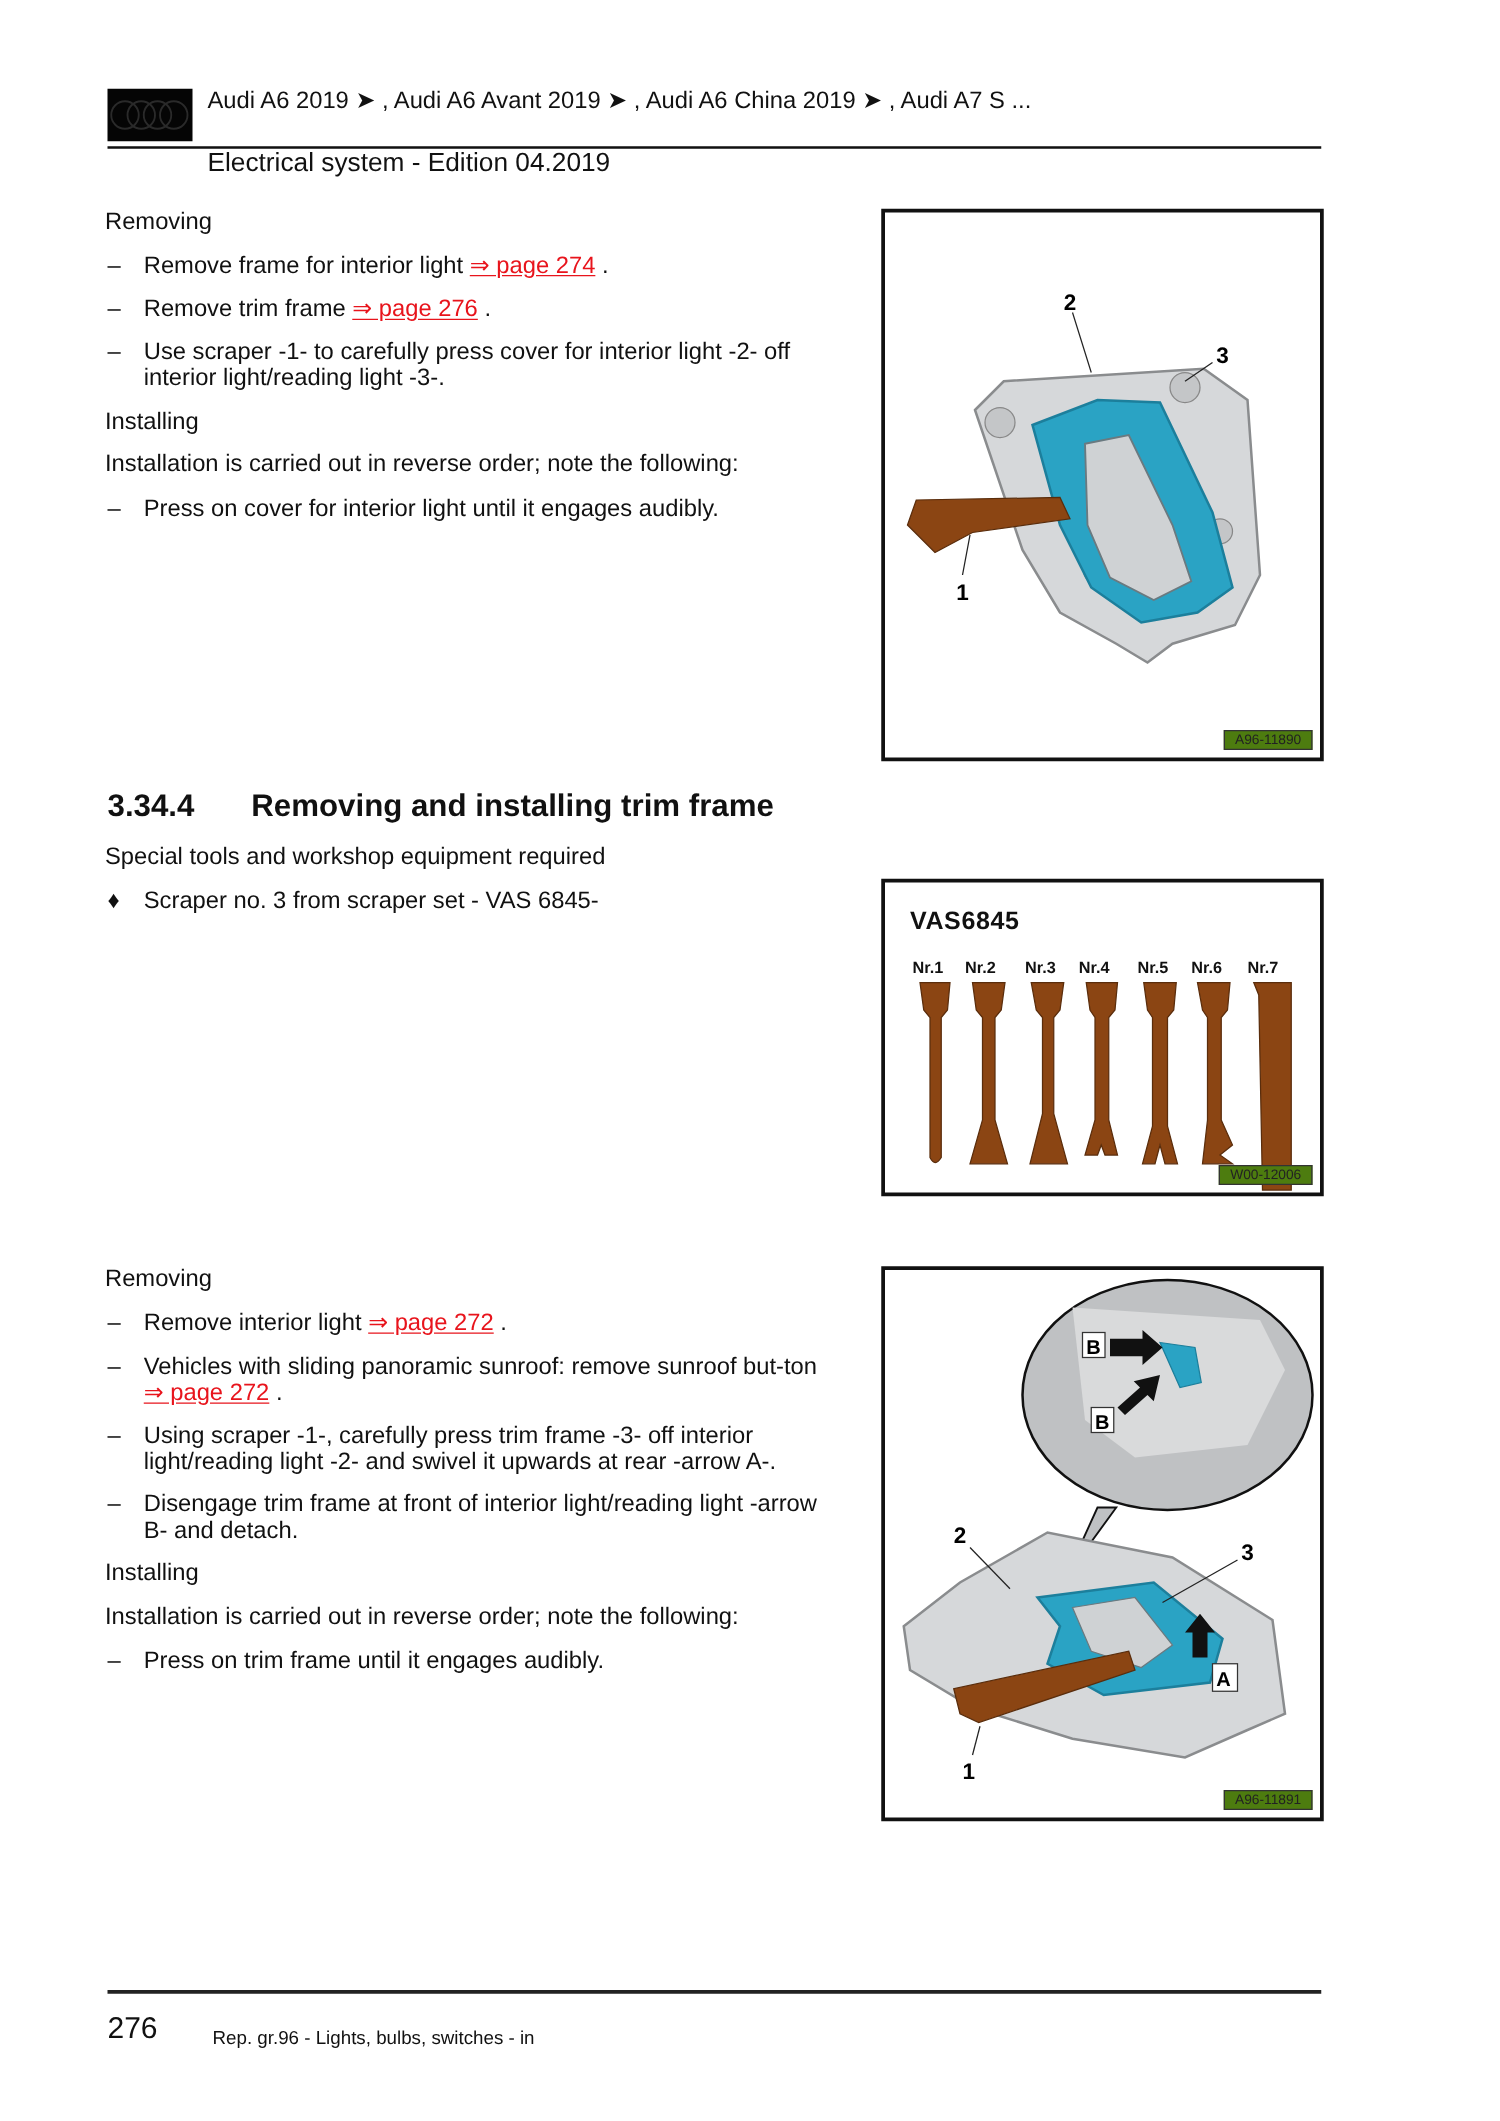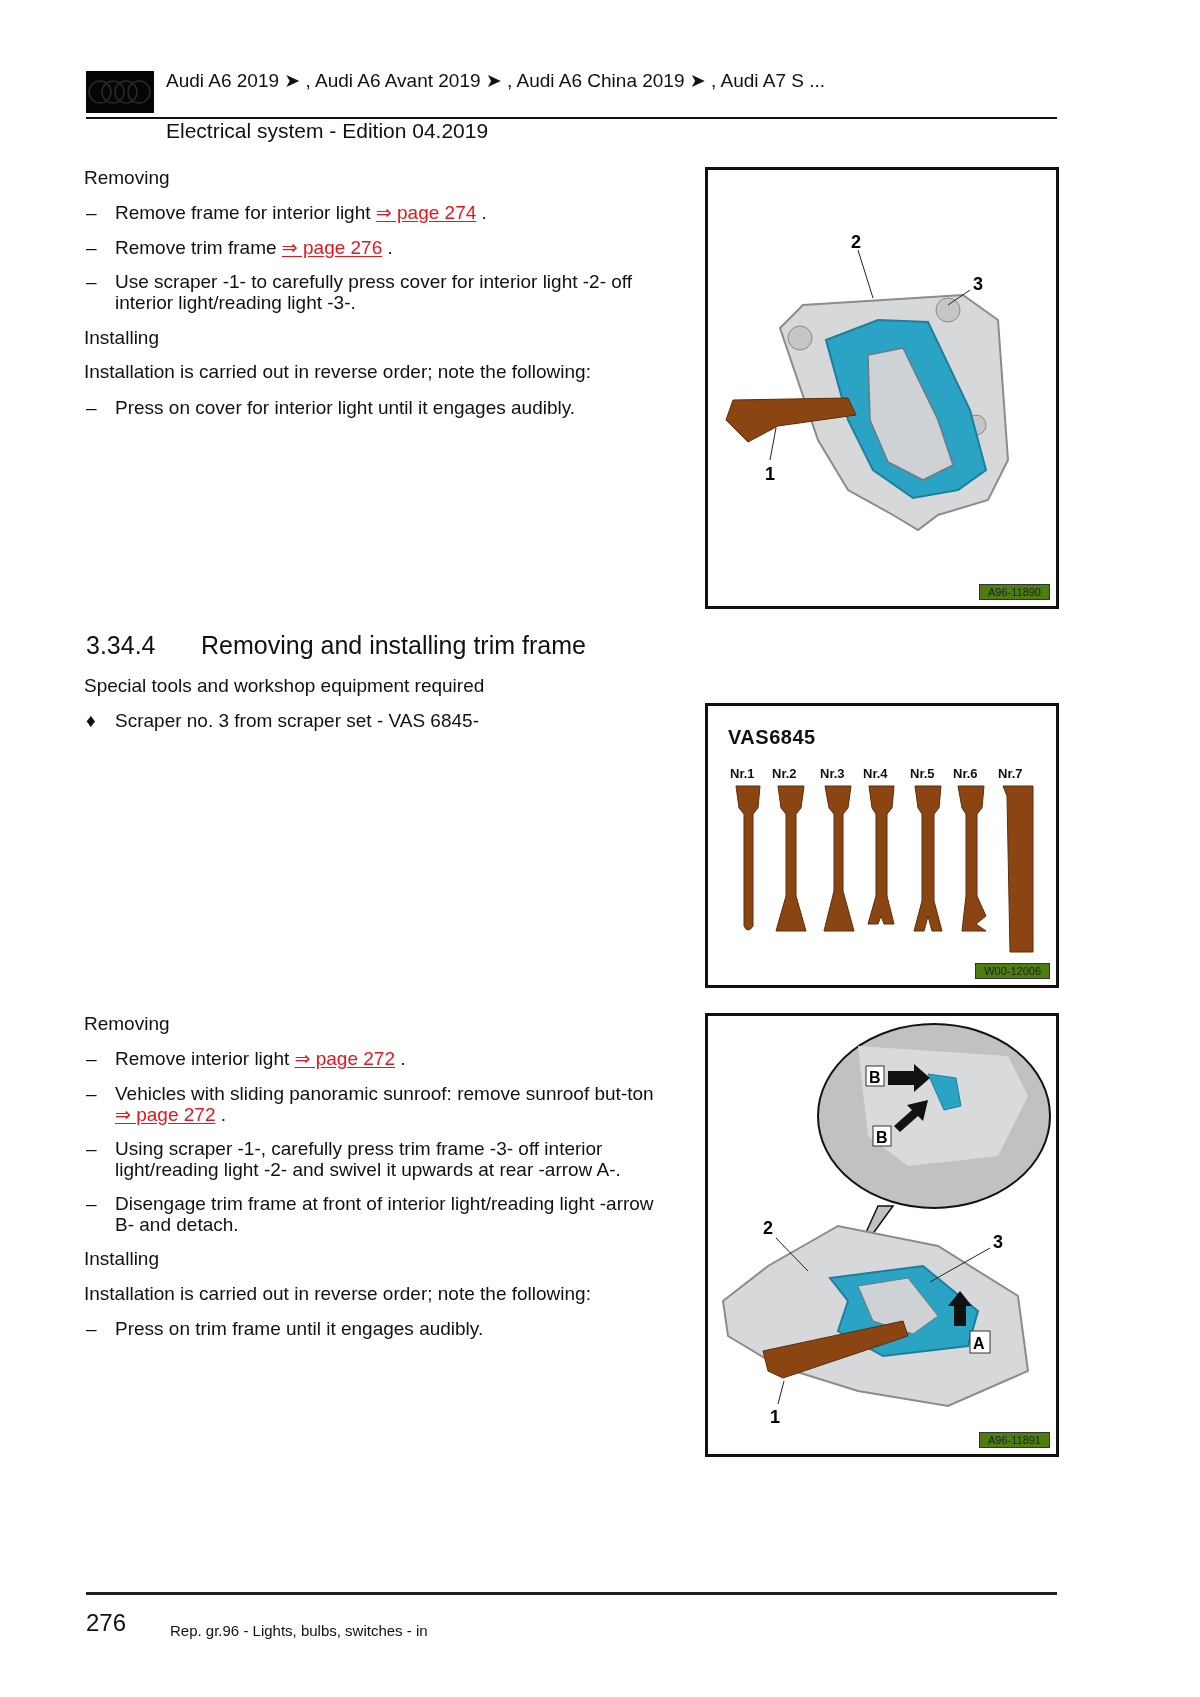--- a/index.html
+++ b/index.html
@@ -8,21 +8,21 @@
   .abs { position:absolute; }
   .logo { left:86px; top:71px; width:68px; height:42px; background:#050505; }
   .hdr-line1 { left:166px; top:70px; font-size:19px; line-height:22px; white-space:nowrap; }
   .hdr-line2 { left:166px; top:95px; font-size:21px; line-height:22px; white-space:nowrap;margin-top:25px; }
   .hdr-rule { left:86px; top:117px; width:971px; height:2px; background:#111; }
   .sub { position:absolute; left:84px; font-size:19px; line-height:22px; }
   .item { position:absolute; left:86px; width:580px; font-size:19px; line-height:21px; }
   .item .dash { position:absolute; left:0; top:0; }
   .item .txt { display:block; margin-left:29px; }
   .link { color:#e8141c; text-decoration:underline; text-underline-offset:2px; cursor:pointer; }
-  .h2 { left:86px; top:630px; font-size:25px; line-height:30px; white-space:nowrap; }
+  .h2 { left:86px; top:630px; font-size:25px; line-height:30px; white-space:nowrap;font-weight:bold; }
   .h2 .num { display:inline-block; width:115px; }
   .fig { position:absolute; border:3px solid #111; background:#fff; box-sizing:border-box; }
   .fig .code { position:absolute; right:6px; bottom:6px; border:1px solid #333; font-size:11px;
                padding:1px 8px; background:#4d7c0f; color:#222; }
   .fig svg { position:absolute; left:0; top:0; }
   .foot-rule { left:86px; top:1592px; width:971px; height:3px; background:#222; }
   .foot-num { left:86px; top:1605px; font-size:24px; line-height:36px; }
   .foot-txt { left:170px; top:1622px; font-size:15px; line-height:18px; white-space:nowrap; }
 </style>
 </head>
@@ -86,21 +86,21 @@
 
 <div class="abs h2">
   <span class="num">3.34.4</span><span>Removing and installing trim frame</span>
 </div>
 <div class="sub" style="top:675px">Special tools and workshop equipment required</div>
 <div class="item" style="top:710px">
   <span class="dash">♦</span>
   <span class="txt">Scraper no. 3 from scraper set - VAS 6845-</span>
 </div>
 
-<div class="fig" style="left:705px; top:703px; width:354px; height:285px;">
+<div class="fig" style="left:705px; top:703px; width:354px; height:254px;">
   <div class="abs" style="left:20px; top:20px; font-size:20px; font-weight:bold; letter-spacing:0.5px;">VAS6845</div>
   <div class="abs" style="left:22px; top:60px; width:320px; font-size:13px; font-weight:bold;">
     <span class="abs" style="left:0px">Nr.1</span>
     <span class="abs" style="left:42px">Nr.2</span>
     <span class="abs" style="left:90px">Nr.3</span>
     <span class="abs" style="left:133px">Nr.4</span>
     <span class="abs" style="left:180px">Nr.5</span>
     <span class="abs" style="left:223px">Nr.6</span>
     <span class="abs" style="left:268px">Nr.7</span>
   </div>

